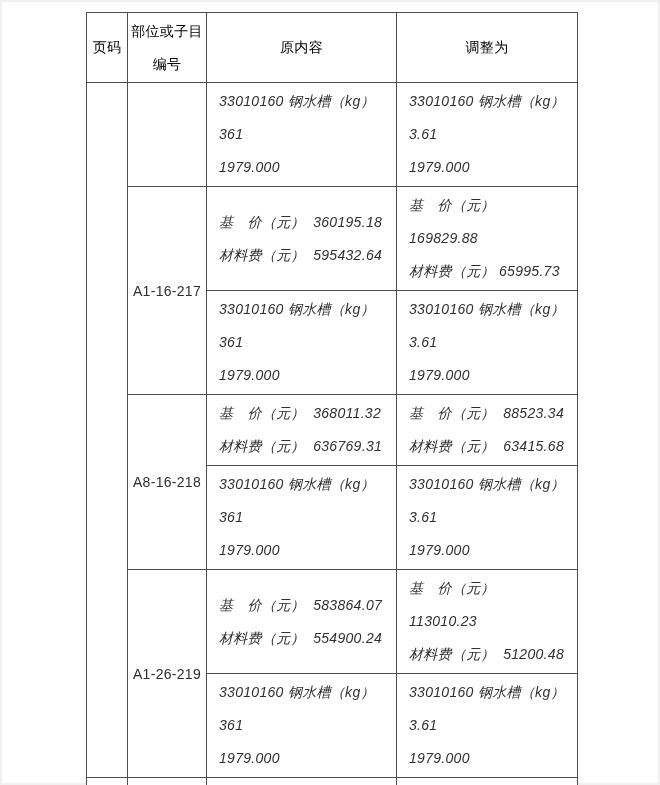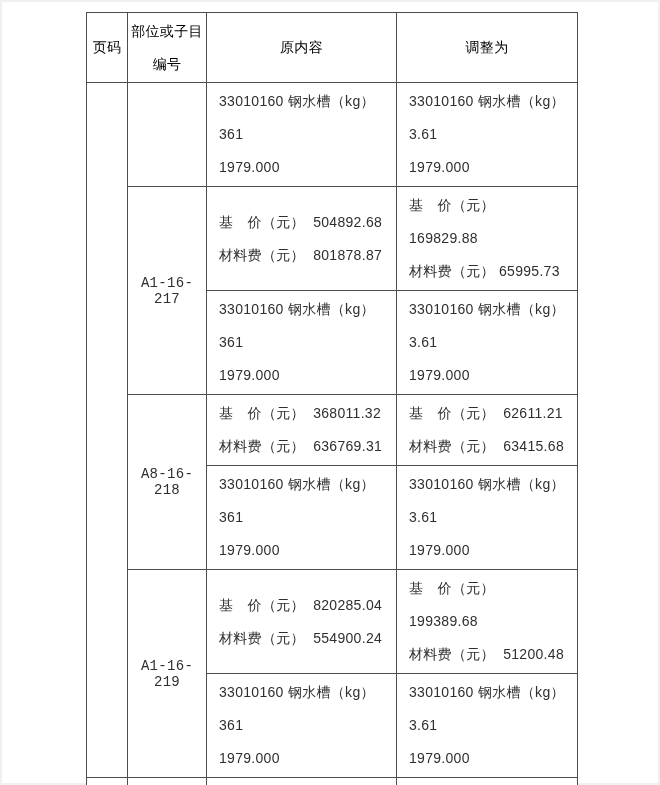--- a/index.html
+++ b/index.html
@@ -31,27 +31,28 @@
     letter-spacing: 0.3px;
     background: #ffffff;
   }
   
   .adj-table th {
     text-align: center;
     color: #000000;
   }
   .hdr-line { line-height: 33px; white-space: pre-wrap; }
   
-  td.page-col, td.item-col { text-align: center; font-family: Liberation Mono, monospace; }
+  td.page-col, td.item-col { text-align: center; }
   
   td.content-col { padding: 2px 6px 2px 12px; text-align: left; }
   .ln {
     line-height: 33px;
     white-space: pre-wrap;
     overflow: hidden;
+    font-style: italic;
   }
 </style>
 </head>
 <body>
 
 <div class="page">
   <table class="adj-table">
     <colgroup>
       <col style="width:41px">
       <col style="width:79px">
@@ -85,22 +86,22 @@
       </td>
       <td class="content-col">
         <div class="ln">33010160 钢水槽（kg） 3.61</div>
         <div class="ln">1979.000</div>
       </td>
     </tr>
 
     <tr style="height:70px">
       <td class="item-col" rowspan="2">A1-16-217</td>
       <td class="content-col">
-        <div class="ln">基　价（元）  504892.68</div>
-        <div class="ln">材料费（元）  801878.87</div>
+        <div class="ln">基　价（元）  360195.18</div>
+        <div class="ln">材料费（元）  595432.64</div>
       </td>
       <td class="content-col">
         <div class="ln">基　价（元）  169829.88</div>
         <div class="ln">材料费（元） 65995.73</div>
       </td>
     </tr>
 
     <tr style="height:72px">
       <td class="content-col">
         <div class="ln">33010160 钢水槽（kg） 361</div>
@@ -112,44 +113,44 @@
       </td>
     </tr>
 
     <tr style="height:68px">
       <td class="item-col" rowspan="2">A8-16-218</td>
       <td class="content-col">
         <div class="ln">基　价（元）  368011.32</div>
         <div class="ln">材料费（元）  636769.31</div>
       </td>
       <td class="content-col">
-        <div class="ln">基　价（元）  62611.21</div>
+        <div class="ln">基　价（元）  88523.34</div>
         <div class="ln">材料费（元）  63415.68</div>
       </td>
     </tr>
 
     <tr style="height:70px">
       <td class="content-col">
         <div class="ln">33010160 钢水槽（kg） 361</div>
         <div class="ln">1979.000</div>
       </td>
       <td class="content-col">
         <div class="ln">33010160 钢水槽（kg） 3.61</div>
         <div class="ln">1979.000</div>
       </td>
     </tr>
 
     <tr style="height:70px">
-      <td class="item-col" rowspan="2">A1-16-219</td>
+      <td class="item-col" rowspan="2">A1-26-219</td>
       <td class="content-col">
-        <div class="ln">基　价（元）  820285.04</div>
+        <div class="ln">基　价（元）  583864.07</div>
         <div class="ln">材料费（元）  554900.24</div>
       </td>
       <td class="content-col">
-        <div class="ln">基　价（元）  199389.68</div>
+        <div class="ln">基　价（元）  113010.23</div>
         <div class="ln">材料费（元）  51200.48</div>
       </td>
     </tr>
 
     <tr style="height:68px">
       <td class="content-col">
         <div class="ln">33010160 钢水槽（kg） 361</div>
         <div class="ln">1979.000</div>
       </td>
       <td class="content-col">

